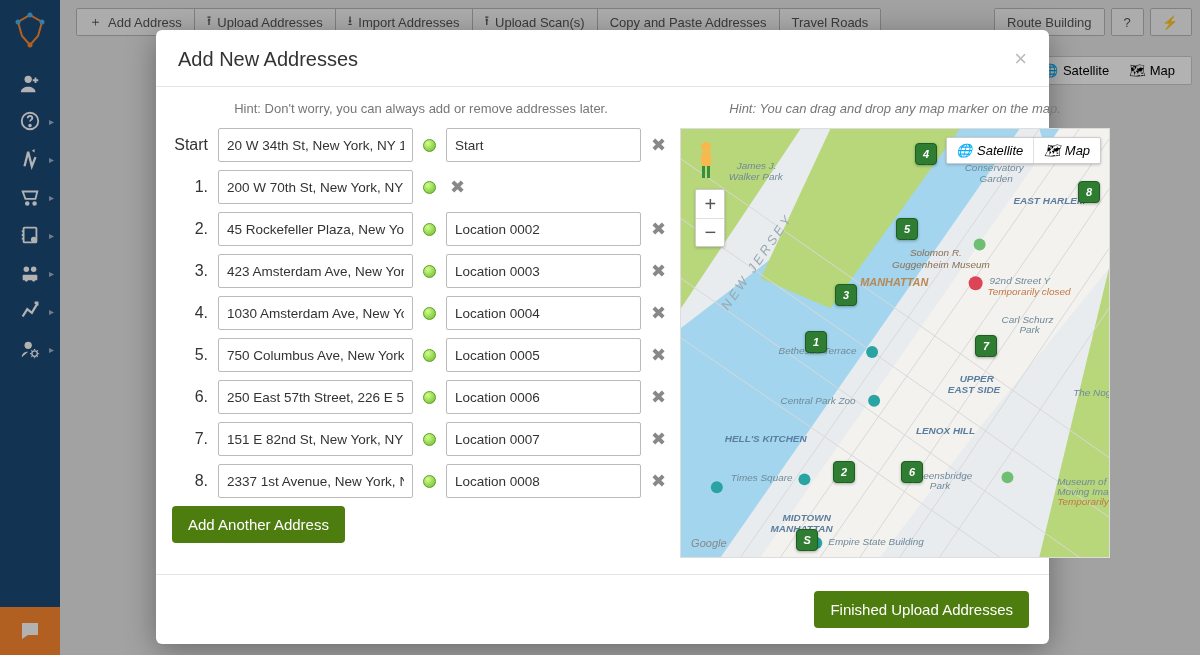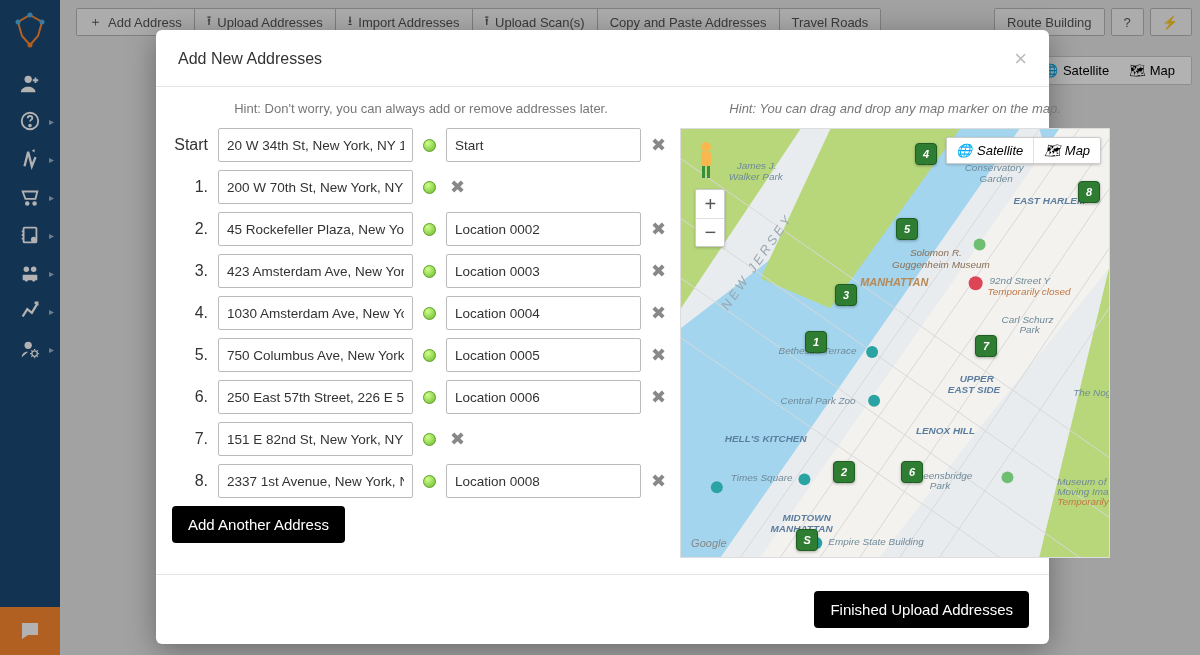--- a/index.html
+++ b/index.html
@@ -17,33 +17,33 @@
   .tool-group{display:flex;border:1px solid #b8b8b8;border-radius:2px;overflow:hidden;}
   .tool-btn{padding:4px 12px;background:#f7f7f7;border-right:1px solid #b8b8b8;font-size:13px;color:#555;display:flex;align-items:center;gap:6px;cursor:pointer;}
   .tool-btn:last-child{border-right:none;}
   .top-right{margin-left:auto;display:flex;gap:6px;}
   .map-toggle-bg{position:absolute;right:8px;top:56px;display:flex;gap:4px;border:1px solid #ccc;padding:4px 8px;background:#fff;border-radius:2px;font-size:13px;z-index:1;}
   .mt-btn{display:flex;align-items:center;gap:4px;padding:2px 8px;cursor:pointer;}
   
   .overlay{position:absolute;inset:0;background:rgba(0,0,0,0.3);z-index:5;}
   .modal{position:absolute;left:156px;top:30px;width:893px;background:#fff;border-radius:6px;box-shadow:0 6px 30px rgba(0,0,0,0.35);z-index:10;display:flex;flex-direction:column;}
   .mhead{padding:16px 22px 14px;border-bottom:1px solid #e5e5e5;display:flex;align-items:center;}
-  .mhead h2{font-size:16px;font-weight:500;color:#333;}
+  .mhead h2{font-size:20px;font-weight:500;color:#333;}
   .mclose{margin-left:auto;color:#bbb;font-size:22px;cursor:pointer;font-weight:300;}
   .mbody{display:flex;padding:10px 16px 16px;gap:10px;}
   .leftcol{flex:0 0 436px;}
   .hint{text-align:center;color:#777;font-size:13px;margin:4px 0 12px;}
   .row{display:flex;align-items:center;gap:6px;margin-bottom:8px;}
   .rowlabel{width:40px;text-align:right;font-size:16px;color:#333;padding-right:4px;}
   .addr-in{flex:0 0 195px;height:34px;border:1px solid #bbb;border-radius:2px;padding:0 8px;font-size:13.5px;color:#333;}
   .status-dot{width:13px;height:13px;border-radius:50%;background:radial-gradient(circle at 35% 30%,#cfff8a,#6bb82b);border:1px solid #5a9e23;margin:0 4px;}
   .loc-in{flex:0 0 110px;height:34px;border:1px solid #bbb;border-radius:2px;padding:0 8px;font-size:13.5px;color:#333;}
   .del{color:#888;font-size:18px;cursor:pointer;padding:0 4px;}
   .btn{display:inline-block;padding:10px 16px;border-radius:4px;font-size:15px;cursor:pointer;border:none;}
-  .btn-primary{background:#000000;color:#fff;}
+  .btn-primary{background:#4d7c0f;color:#fff;}
   .rightcol{flex:1;font-style:italic;}
   .mapbox{position:relative;width:430px;height:430px;border:1px solid #ddd;background:#e6e6e6;overflow:hidden;}
   .map-canvas{position:absolute;inset:0;}
   .peg{position:absolute;left:14px;top:12px;}
   .zoom{position:absolute;left:14px;top:60px;width:30px;background:#fff;border:1px solid #ccc;border-radius:2px;box-shadow:0 1px 3px rgba(0,0,0,0.2);}
   .zbtn{height:28px;display:flex;align-items:center;justify-content:center;font-size:20px;color:#555;cursor:pointer;}
   .zbtn+.zbtn{border-top:1px solid #e0e0e0;}
   .mapswitch{position:absolute;right:8px;top:8px;background:#fff;border:1px solid #ccc;border-radius:2px;display:flex;box-shadow:0 1px 3px rgba(0,0,0,0.2);}
   .msbtn{padding:5px 10px;font-size:13px;display:flex;align-items:center;gap:4px;cursor:pointer;}
   .msbtn+.msbtn{border-left:1px solid #e0e0e0;}
@@ -251,20 +251,21 @@
             <div class="rowlabel">6.</div>
   <input class="addr-in" value="250 East 57th Street, 226 E 57th St, I" style="">
   <div class="status-dot"></div>
   <input class="loc-in" value="Location 0006" style="">
   <div class="del">✖</div>
           </div>
           <div class="row">
             <div class="rowlabel">7.</div>
   <input class="addr-in" value="151 E 82nd St, New York, NY 10028," style="">
   <div class="status-dot"></div>
+  <input class="loc-in" value="Location 0007" style="">
   <div class="del">✖</div>
           </div>
           <div class="row">
             <div class="rowlabel">8.</div>
   <input class="addr-in" value="2337 1st Avenue, New York, NY 100:" style="">
   <div class="status-dot"></div>
   <input class="loc-in" value="Location 0008" style="">
   <div class="del">✖</div>
           </div>
         </div>

